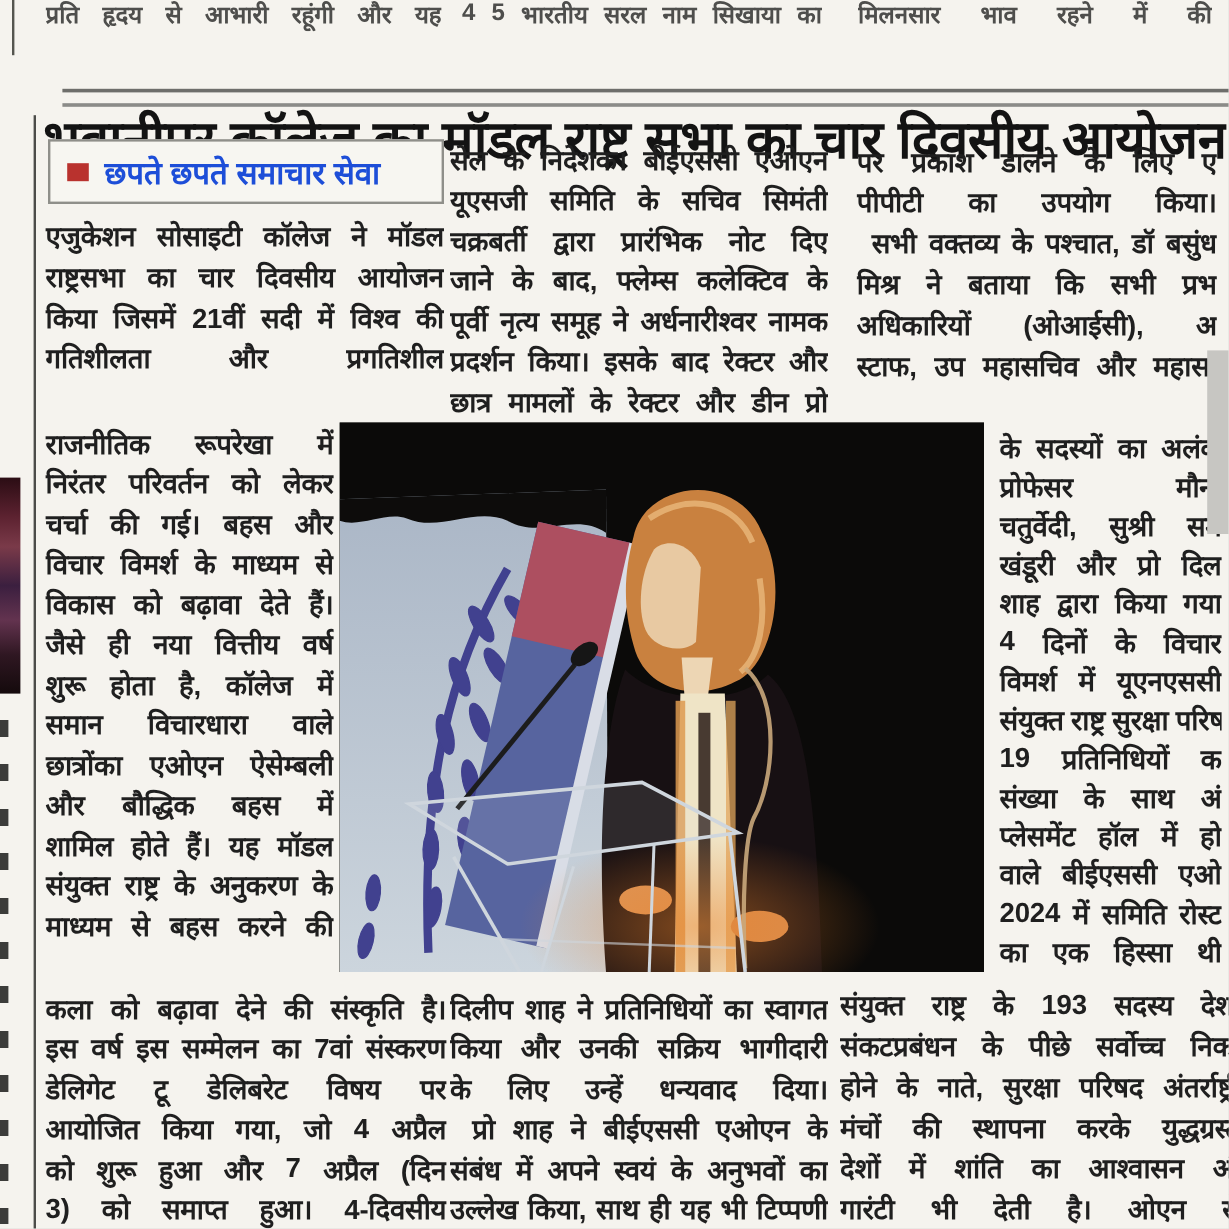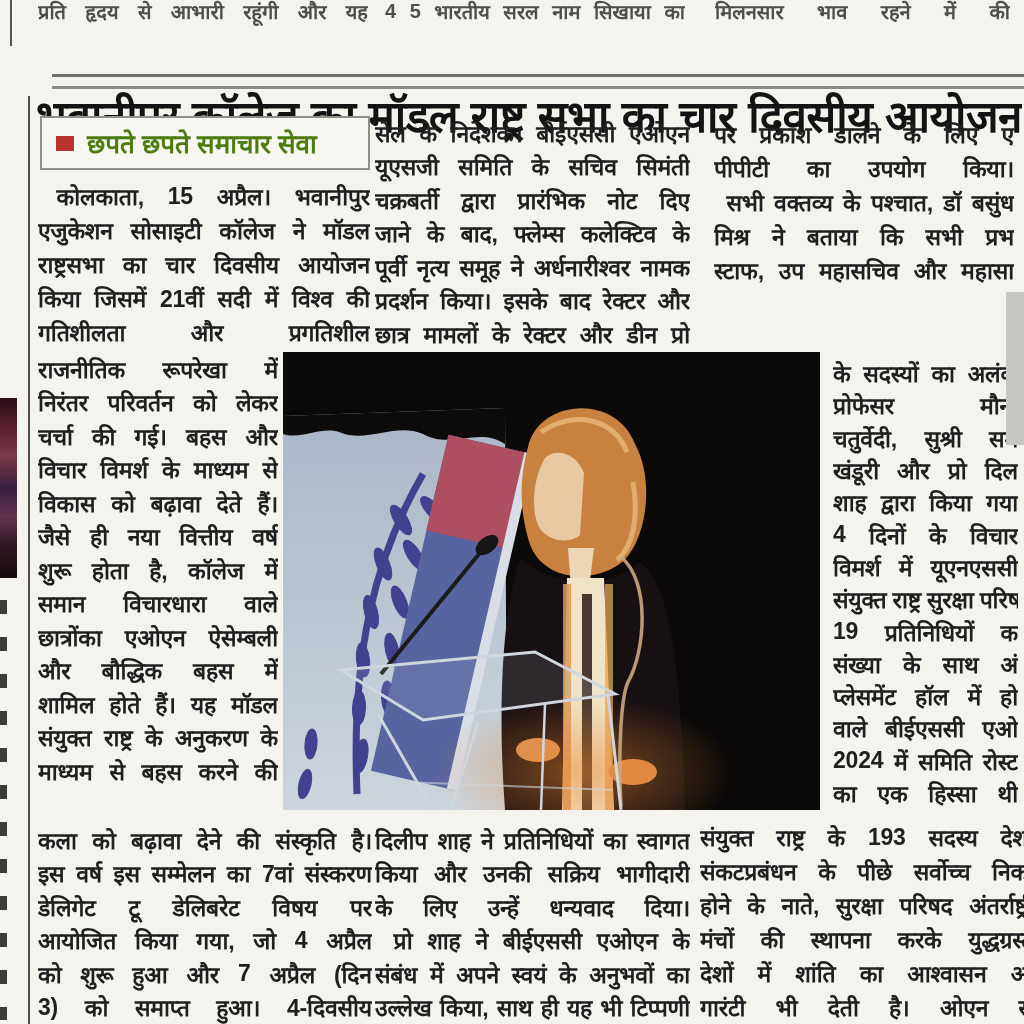--- a/index.html
+++ b/index.html
@@ -25,21 +25,21 @@
   .fragment .ln{height:30px;font-size:20px;font-weight:700;margin-top:-4px;filter:blur(0.4px);}
   
   .hr-double{position:absolute;left:52px;top:74px;width:972px;height:9px;
     border-top:3px solid #6e6e6b;border-bottom:3px solid #8b8b88;}
   .v-rule-main{position:absolute;left:28px;top:96px;width:2px;height:928px;background:#4c4c49;}
   .v-rule-top{position:absolute;left:10px;top:0;width:2px;height:46px;background:#55554f;}
   
   .byline-box{position:absolute;left:40px;top:116px;width:330px;height:54px;
     border:2px solid #8f8f8a;background:#f7f6f1;display:flex;align-items:center;gap:13px;padding-left:14px;box-sizing:border-box;}
   .byline-bullet{width:18px;height:15px;background:#b9322e;flex:0 0 auto;}
-  .byline-text{font-size:26px;font-weight:800;color:#4d7c0f;white-space:nowrap;}
+  .byline-text{font-size:26px;font-weight:800;color:#1d4ed8;white-space:nowrap;}
   
   .photo{position:absolute;left:283px;top:352px;width:537px;height:458px;overflow:hidden;background:#0b0a09;}
   
   .scan-strip{position:absolute;left:1006px;top:292px;width:18px;height:153px;background:#c7c6c2;}
   .page-sliver{position:absolute;left:0;top:398px;width:17px;height:180px;
     background:linear-gradient(#2b0d14 0%,#5c2230 18%,#7a3a49 32%,#3b1f3f 50%,#63334f 66%,#2f1722 82%,#140a0c 100%);}
   .margin-marks{position:absolute;left:0;top:600px;width:7px;height:420px;
     background:repeating-linear-gradient(#3c3c3a 0 14px,transparent 14px 37px);}
   
   #frag-1{left:38px;width:330px;} #frag-2{left:385px;width:300px;} #frag-3{left:715px;width:295px;}
@@ -108,26 +108,20 @@
       </div>
     </div>
 
   <div class="byline-box">
     <span class="byline-bullet"></span>
     <span class="byline-text">छपते छपते समाचार सेवा</span>
   </div>
 
   <div class="lines body-text lh34" id="lp1">
       <div class="ln">
-        <span>&nbsp;&nbsp;&nbsp;कोलकाता,</span>
-        <span>15</span>
-        <span>अप्रैल।</span>
-        <span>भवानीपुर</span>
-      </div>
-      <div class="ln">
         <span>एजुकेशन</span>
         <span>सोसाइटी</span>
         <span>कॉलेज</span>
         <span>ने</span>
         <span>मॉडल</span>
       </div>
       <div class="ln">
         <span>राष्ट्रसभा</span>
         <span>का</span>
         <span>चार</span>
@@ -416,20 +410,25 @@
         <span>डॉ</span>
         <span>बसुंध</span>
       </div>
       <div class="ln">
         <span>मिश्र</span>
         <span>ने</span>
         <span>बताया</span>
         <span>कि</span>
         <span>सभी</span>
         <span>प्रभ</span>
+      </div>
+      <div class="ln">
+        <span>अधिकारियों</span>
+        <span>(ओआईसी),</span>
+        <span>अ</span>
       </div>
       <div class="ln">
         <span>स्टाफ,</span>
         <span>उप</span>
         <span>महासचिव</span>
         <span>और</span>
         <span>महासा</span>
       </div>
     </div>
   <div class="lines body-text lh323" id="r2">

